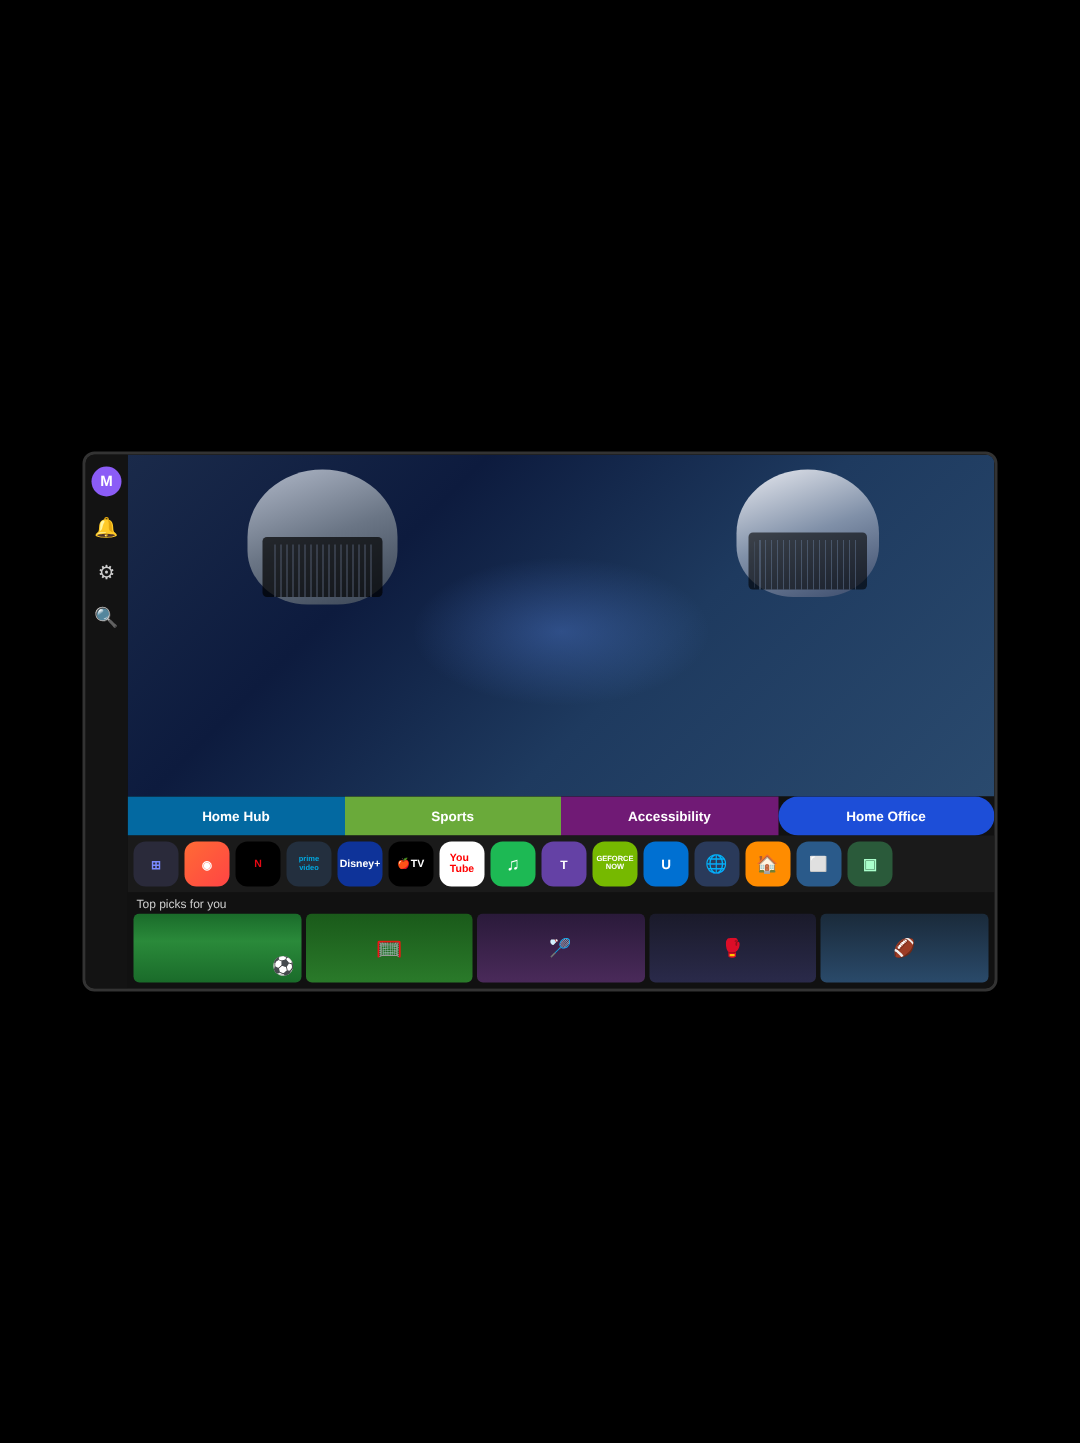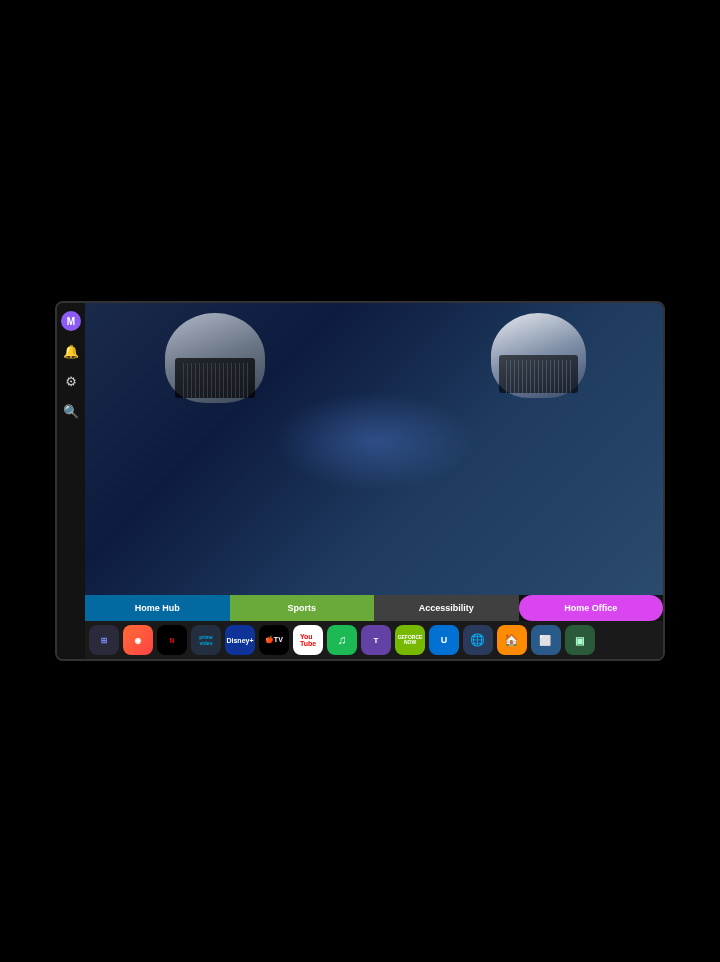--- a/index.html
+++ b/index.html
@@ -202,22 +202,22 @@
       justify-content: center;
       font-size: 9px;
       font-weight: bold;
       cursor: pointer;
       color: white;
     }
 
     .nav-tab.home-hub { background: #0369a1; }
     .nav-tab.sports { background: #6aaa3a; }
     .nav-tab.game { background: #9b59b6; }
-    .nav-tab.accessibility { background: #404040; }
-    .nav-tab.home-office { background: #d946ef; border-radius: 13px; }
+    .nav-tab.accessibility { background: #701a75; }
+    .nav-tab.home-office { background: #1d4ed8; border-radius: 13px; }
 
     
     .apps-row {
       display: flex;
       align-items: center;
       height: 38px;
       background: #1a1a1a;
       padding: 3px 4px;
       gap: 4px;
       overflow: hidden;
@@ -489,15 +489,25 @@
         <span style="font-size:12px">🏠</span>
       </div>
       <div class="app-icon screen-share">
         <span style="font-size:10px;color:#aaccff">⬜</span>
       </div>
       <div class="app-icon more">
         <span style="font-size:10px;color:#aaffcc">▣</span>
       </div>
     </div>
 
+    <div class="top-picks-section">
+      <div class="top-picks-label">Top picks for you</div>
+      <div class="top-picks-row">
+        <div class="pick-thumb"></div>
+        <div class="pick-thumb"></div>
+        <div class="pick-thumb"></div>
+        <div class="pick-thumb"></div>
+        <div class="pick-thumb"></div>
+      </div>
+    </div>
 
   </div>
 </div>
 
 </body></html>

